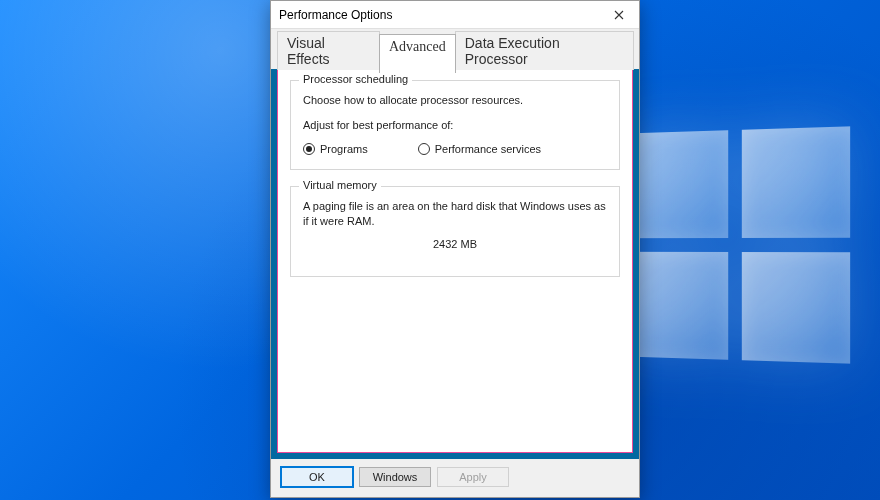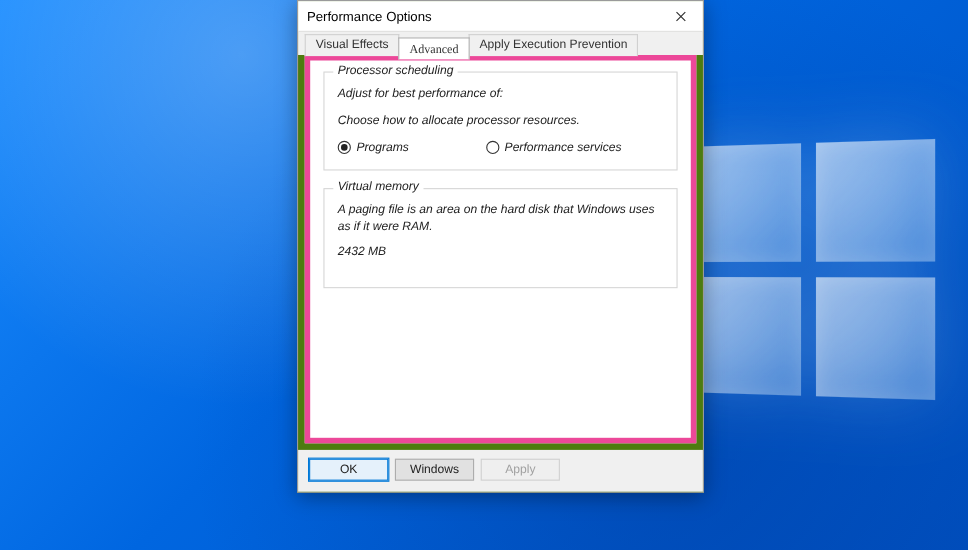--- a/index.html
+++ b/index.html
@@ -38,22 +38,22 @@
   .win-logo div {
     background: linear-gradient(135deg, rgba(255,255,255,0.7), rgba(200,230,255,0.35));
     box-shadow: inset 0 0 20px rgba(255,255,255,0.3);
   }
   
   .dialog {
     position: absolute;
     left: 270px;
     top: 0;
     width: 370px;
-    height: 448px;
-    background: #4d7c0f;
+    height: 498px;
+    background: #0369a1;
     border: 1px solid #9a9a9a;
     box-shadow: 0 4px 18px rgba(0,0,0,0.35);
     display: flex;
     flex-direction: column;
   }
   .titlebar {
     height: 28px;
     background: #ffffff;
     display: flex;
     align-items: center;
@@ -71,21 +71,21 @@
     display: flex;
     align-items: center;
     justify-content: center;
     cursor: pointer;
   }
   .close-btn svg { width: 10px; height: 10px; }
   .tabs {
     display: flex;
     padding: 1px 6px 0 6px;
     background: #f0f0f0;
-    font-size: 11px;
+    font-size: 14px;
   }
   .tab {
     padding: 3px 9px;
     border: 1px solid #d0d0d0;
     border-bottom: none;
     background: #f0f0f0;
     margin-right: -1px;
     cursor: pointer;
     position: relative;
     top: 1px;
@@ -95,46 +95,45 @@
     background: #ffffff;
     border-color: #b0b0b0;
     z-index: 2;
     top: 4px;
     padding-top: 4px;
     font-family: Liberation Serif, serif;
   }
   .tab-panel {
     flex: 1;
     background: #ffffff;
-    border: 5px solid #ec4899;
+    border: 1px solid #ec4899;
     margin: 0 6px 6px 6px;
     padding: 10px 12px;
     font-size: 11px;
     color: #222;
-    font-style: italic;
   }
   .groupbox {
     border: 1px solid #d6d6d6;
     padding: 12px 12px 14px 12px;
     margin-bottom: 16px;
     position: relative;
   }
   .groupbox-legend {
     position: absolute;
     top: -8px;
     left: 8px;
     background: #ffffff;
     padding: 0 4px;
     font-size: 11px;
     color: #222;
   }
   .groupbox p { margin-bottom: 10px; line-height: 1.35; }
   .radio-row {
     display: flex;
-    gap: 70px;
+    gap: 50px;
     margin-top: 4px;
   }
   .radio-item {
     display: flex;
     align-items: center;
     gap: 5px;
     cursor: pointer;
   }
   .radio {
     width: 12px; height: 12px;
@@ -149,21 +148,21 @@
     width: 6px; height: 6px;
     background: #222;
     border-radius: 50%;
   }
   .vm-row {
     display: flex;
     margin-top: 4px;
     margin-bottom: 12px;
   }
   .vm-label { flex: 0 0 190px; }
-  .vm-value { flex: 1; text-align: left; }
+  .vm-value { flex: 1; text-align: center; }
   .btn {
     display: inline-block;
     min-width: 72px;
     padding: 3px 12px;
     background: #e1e1e1;
     border: 1px solid #adadad;
     text-align: center;
     cursor: pointer;
     font-size: 11px;
     color: #222;
@@ -206,29 +205,29 @@
     <div class="close-btn">
       <svg viewBox="0 0 10 10">
           <path d="M1 1 L9 9 M9 1 L1 9" stroke="#333" stroke-width="1.1" fill="none"></path>
         </svg>
     </div>
   </div>
 
   <div class="tabs">
     <div class="tab"><span>Visual Effects</span></div>
     <div class="tab active"><span>Advanced</span></div>
-    <div class="tab"><span>Apply Execution Prevention</span></div>
+    <div class="tab"><span>Data Execution Processor</span></div>
   </div>
 
   <div class="tab-panel">
 
     <div class="groupbox">
       <span class="groupbox-legend">Processor scheduling</span>
+      <p>Choose how to allocate processor resources.</p>
       <p>Adjust for best performance of:</p>
-      <p>Choose how to allocate processor resources.</p>
       <div class="radio-row">
         <div class="radio-item">
           <span class="radio checked"></span>
           <span>Programs</span>
         </div>
         <div class="radio-item">
           <span class="radio"></span>
           <span>Performance services</span>
         </div>
       </div>

